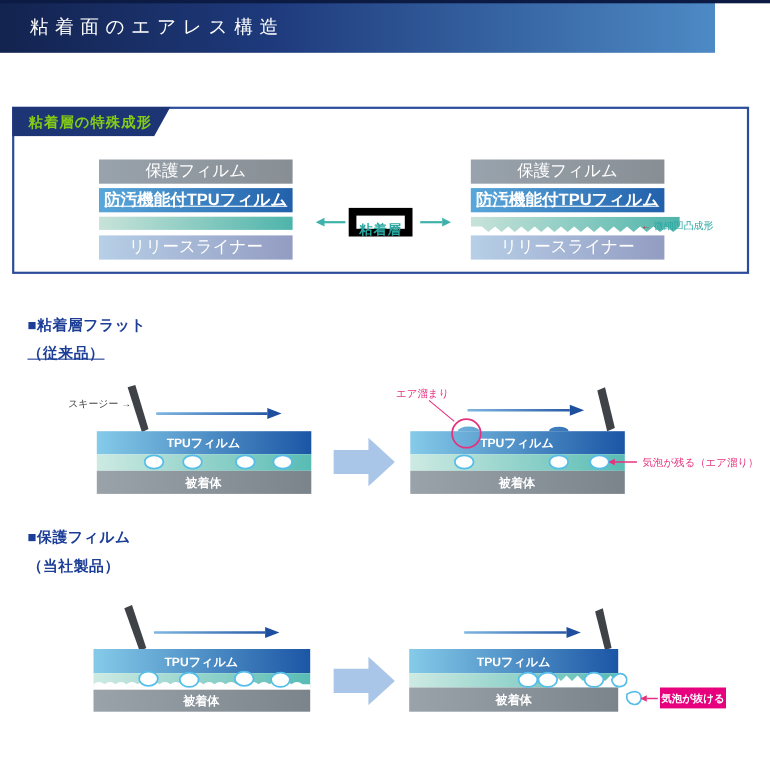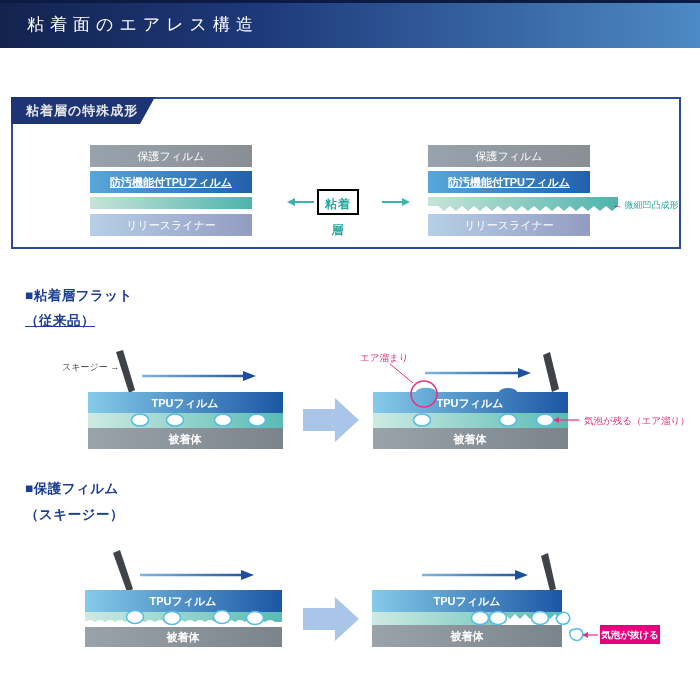--- a/index.html
+++ b/index.html
@@ -1,49 +1,49 @@
 <!DOCTYPE html>
 <html><head>
 <meta charset="utf-8">
 <style>
   html,body{margin:0;padding:0;background:#fff;}
   .page{position:relative;width:700px;height:700px;background:#fff;overflow:hidden;
         font-family:"Liberation Sans","DejaVu Sans",sans-serif;}
 
   
-  .banner{position:absolute;left:0;top:0;width:700px;height:48px;
+  .banner{position:absolute;left:0;top:0;width:650px;height:48px;
           background:linear-gradient(90deg,#13234f 0%,#1e3a7c 38%,#4d8ac5 100%);text-decoration:underline;}
   .banner-strip{position:absolute;left:0;top:0;width:700px;height:3px;background:#0c1b44;}
   .banner-title{position:absolute;left:27px;top:13px;color:#ffffff;font-size:17px;
           font-family:"Liberation Serif","DejaVu Serif",serif;font-weight:500;letter-spacing:6px;}
 
   
   .sbox{position:absolute;left:11px;top:97px;width:670px;height:152px;
         border:2px solid #2b4b9b;background:#fff;box-sizing:border-box;}
   .sbox-tab{position:absolute;left:11px;top:97px;width:144px;height:27px;background:#1d3575;
         clip-path:polygon(0 0,100% 0,calc(100% - 15px) 100%,0 100%);
-        color:#e5e5e5;font-size:13px;font-weight:bold;line-height:27px;padding-left:15px;
+        color:#84cc16;font-size:13px;font-weight:bold;line-height:27px;padding-left:15px;
         letter-spacing:1px;box-sizing:border-box;}
 
-  .layer{position:absolute;width:162px;color:#fff;font-size:11px;text-align:center;overflow:hidden;}
+  .layer{position:absolute;width:176px;color:#fff;font-size:15px;text-align:center;overflow:hidden;}
   .l-protect{background:linear-gradient(90deg,#99a3ad,#888e94);}
   .l-tpu{background:linear-gradient(90deg,#58a7da,#2260ab);font-weight:bold;text-decoration:underline;}
   .l-adh{background:linear-gradient(90deg,#c8e3d9,#4eb4ab);}
   .l-liner{background:linear-gradient(90deg,#b7cfe7,#939cc2);}
 
-  .adh-label{position:absolute;left:317px;top:189px;width:42px;height:26px;border:2px solid #000000;
+  .adh-label{position:absolute;left:317px;top:189px;width:58px;height:26px;border:7px solid #000000;
         color:#2aa7a0;font-size:12px;font-weight:bold;text-align:center;line-height:26px;
         letter-spacing:1px;box-sizing:border-box;}
   .h-bar{position:absolute;height:2px;background:#3fb3ab;}
   .tri-left{position:absolute;width:0;height:0;border-top:4px solid transparent;
         border-bottom:4px solid transparent;border-right:8px solid #3fb3ab;}
   .tri-right{position:absolute;width:0;height:0;border-top:4px solid transparent;
         border-bottom:4px solid transparent;border-left:8px solid #3fb3ab;}
 
-  .texture-note{position:absolute;left:613px;top:199px;font-size:9px;white-space:nowrap;}
+  .texture-note{position:absolute;left:583px;top:199px;font-size:9px;white-space:nowrap;}
   .texture-note .red{color:#e60012;}
   .texture-note .teal{color:#2aa7a0;}
 
   
   .sec-title{position:absolute;color:#1c3e96;font-size:13.5px;font-weight:bold;letter-spacing:.5px;}
 
   
   .big-arrow{position:absolute;width:56px;height:44px;background:#a9c6e8;
         clip-path:polygon(0 25%,57% 25%,57% 0,100% 50%,57% 100%,57% 75%,0 75%);}
 
@@ -169,21 +169,21 @@
     <text x="120" y="94.5" font-size="11" font-weight="bold" fill="#ffffff" text-anchor="middle">被着体</text>
     <ellipse cx="74" cy="46" rx="13" ry="13" fill="none" stroke="#e5327e" stroke-width="1.6"></ellipse>
     <line x1="40" y1="16" x2="63" y2="35" stroke="#e5327e" stroke-width="1"></line>
     <text x="10" y="13" font-size="9.5" fill="#e5327e">エア溜まり</text>
     <line x1="229" y1="72" x2="209" y2="72" stroke="#e5327e" stroke-width="1.2"></line>
     <polygon points="209,69 203,72 209,75" fill="#e5327e"></polygon>
     <text x="234" y="76" font-size="9.5" fill="#e5327e">気泡が残る（エア溜り）</text>
   </svg>
 
   <div class="sec-title" style="left:25px;top:480px;">■保護フィルム</div>
-  <div class="sec-title" style="left:25px;top:506px;">（スキージー）</div>
+  <div class="sec-title" style="left:25px;top:506px;">（当社製品）</div>
 
   <svg class="diagram-svg" style="left:52px;top:545px;" width="238" height="108" viewBox="0 0 238 108">
     <defs>
       <linearGradient id="tpuC" x1="33" y1="0" x2="230" y2="0" gradientUnits="userSpaceOnUse">
         <stop offset="0" stop-color="#85cbe9"></stop>
           <stop offset="1" stop-color="#1b56a5"></stop>
       </linearGradient>
       <linearGradient id="adhC" x1="33" y1="0" x2="230" y2="0" gradientUnits="userSpaceOnUse">
         <stop offset="0" stop-color="#cdeae2"></stop>
           <stop offset="1" stop-color="#58bcb4"></stop>

